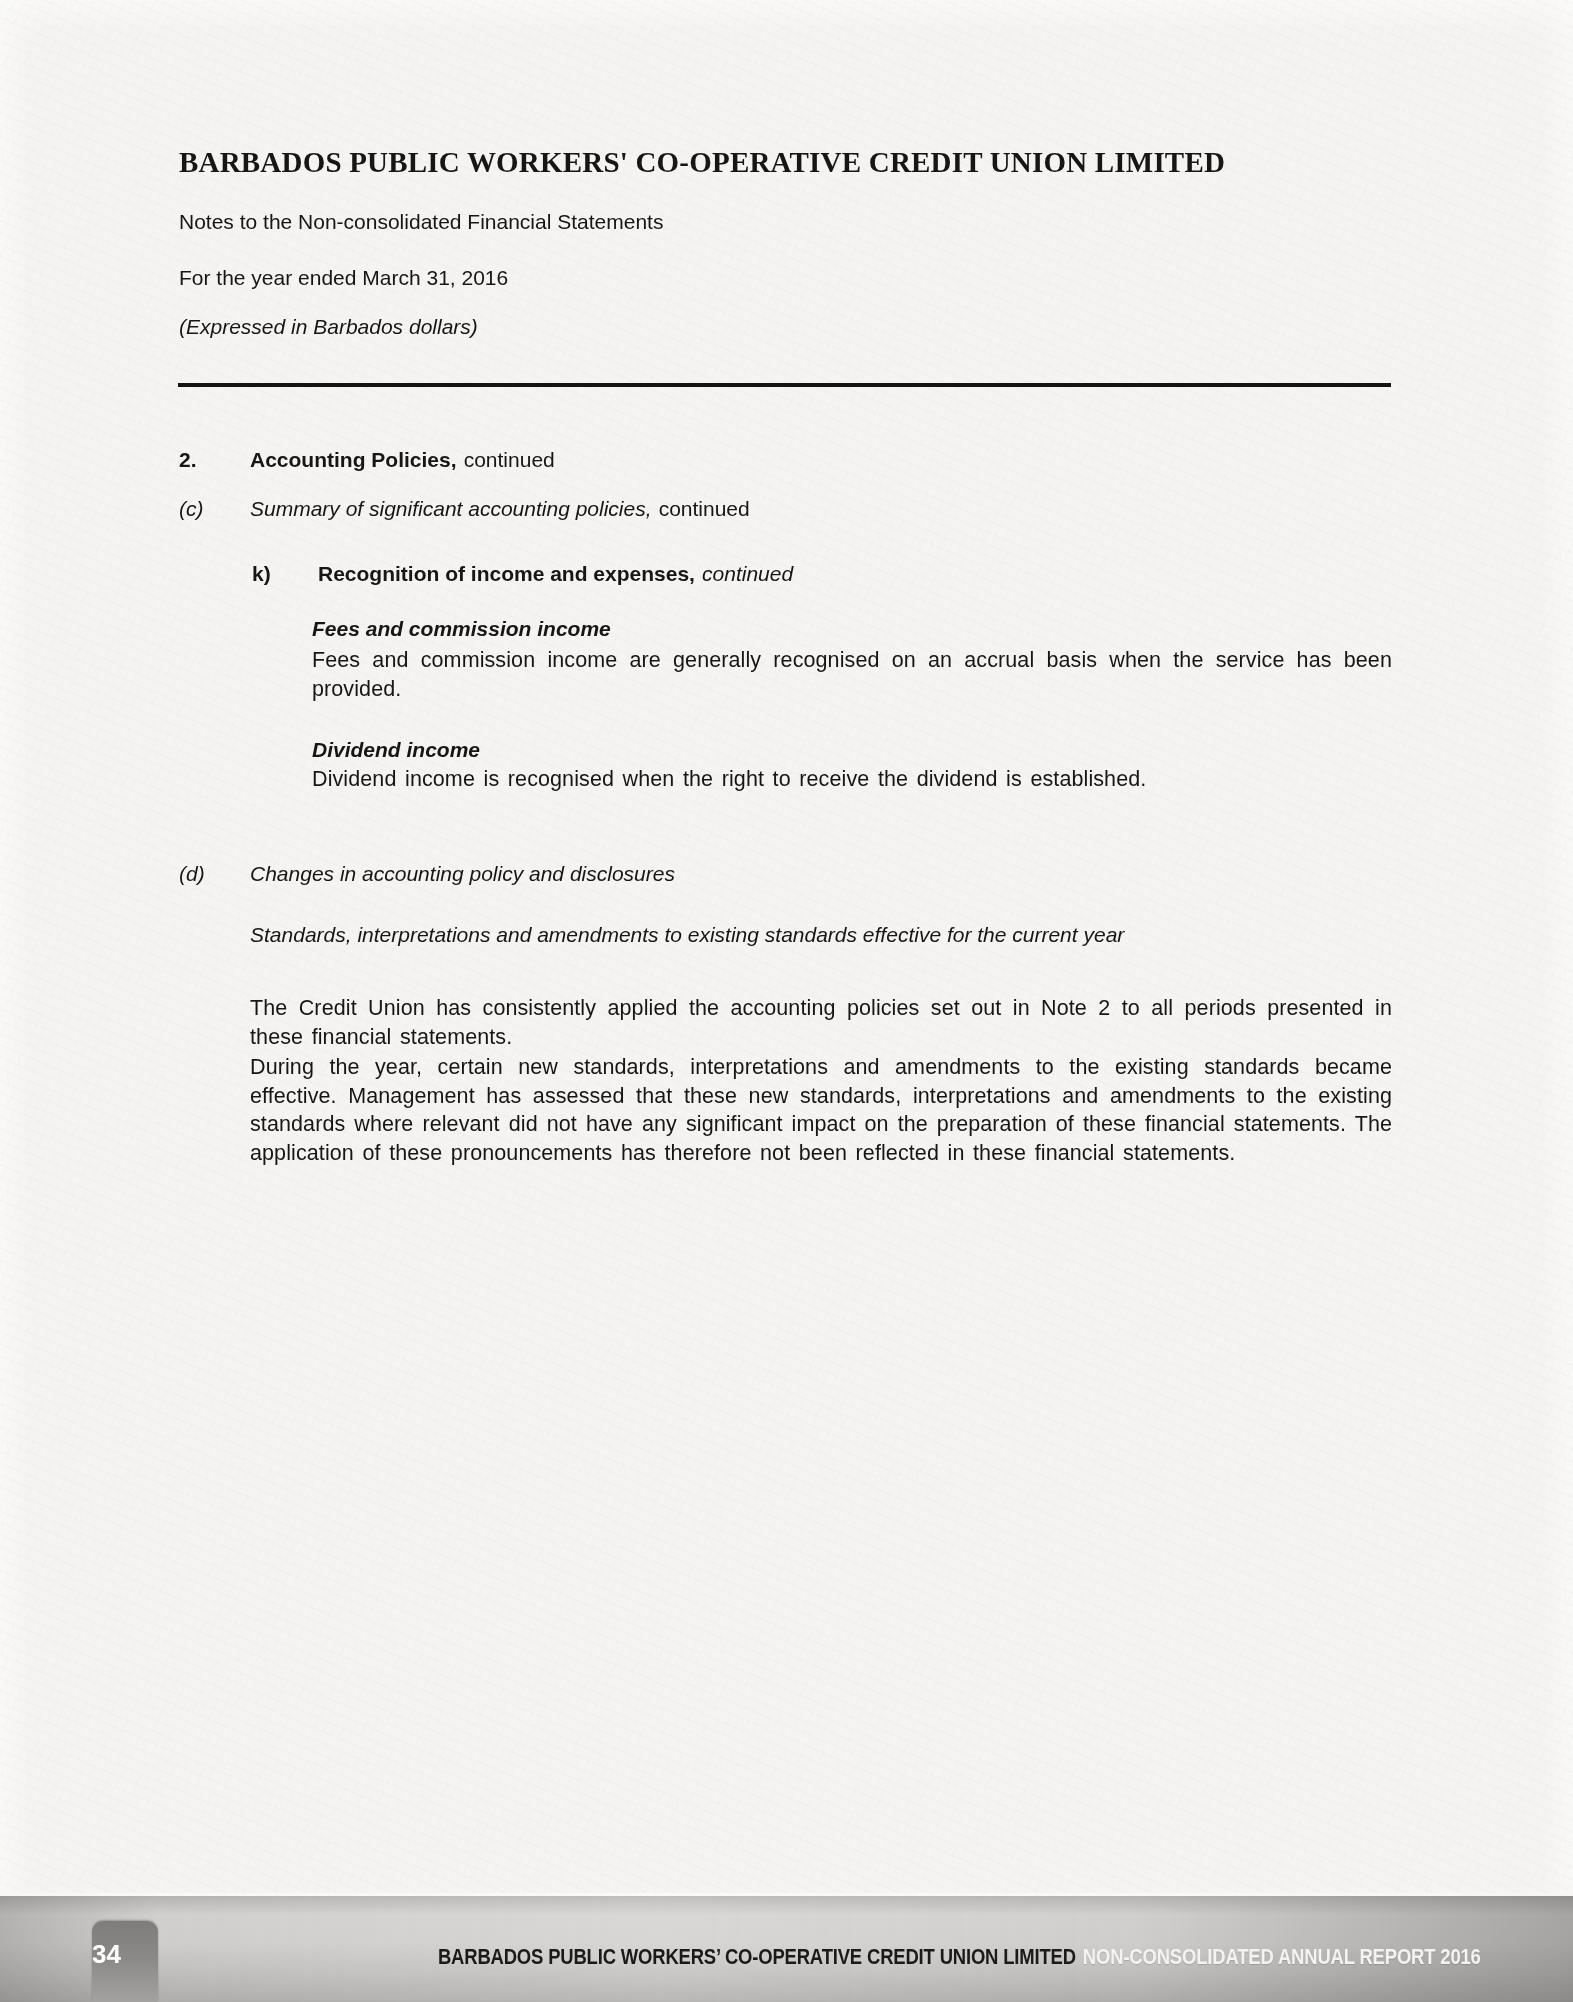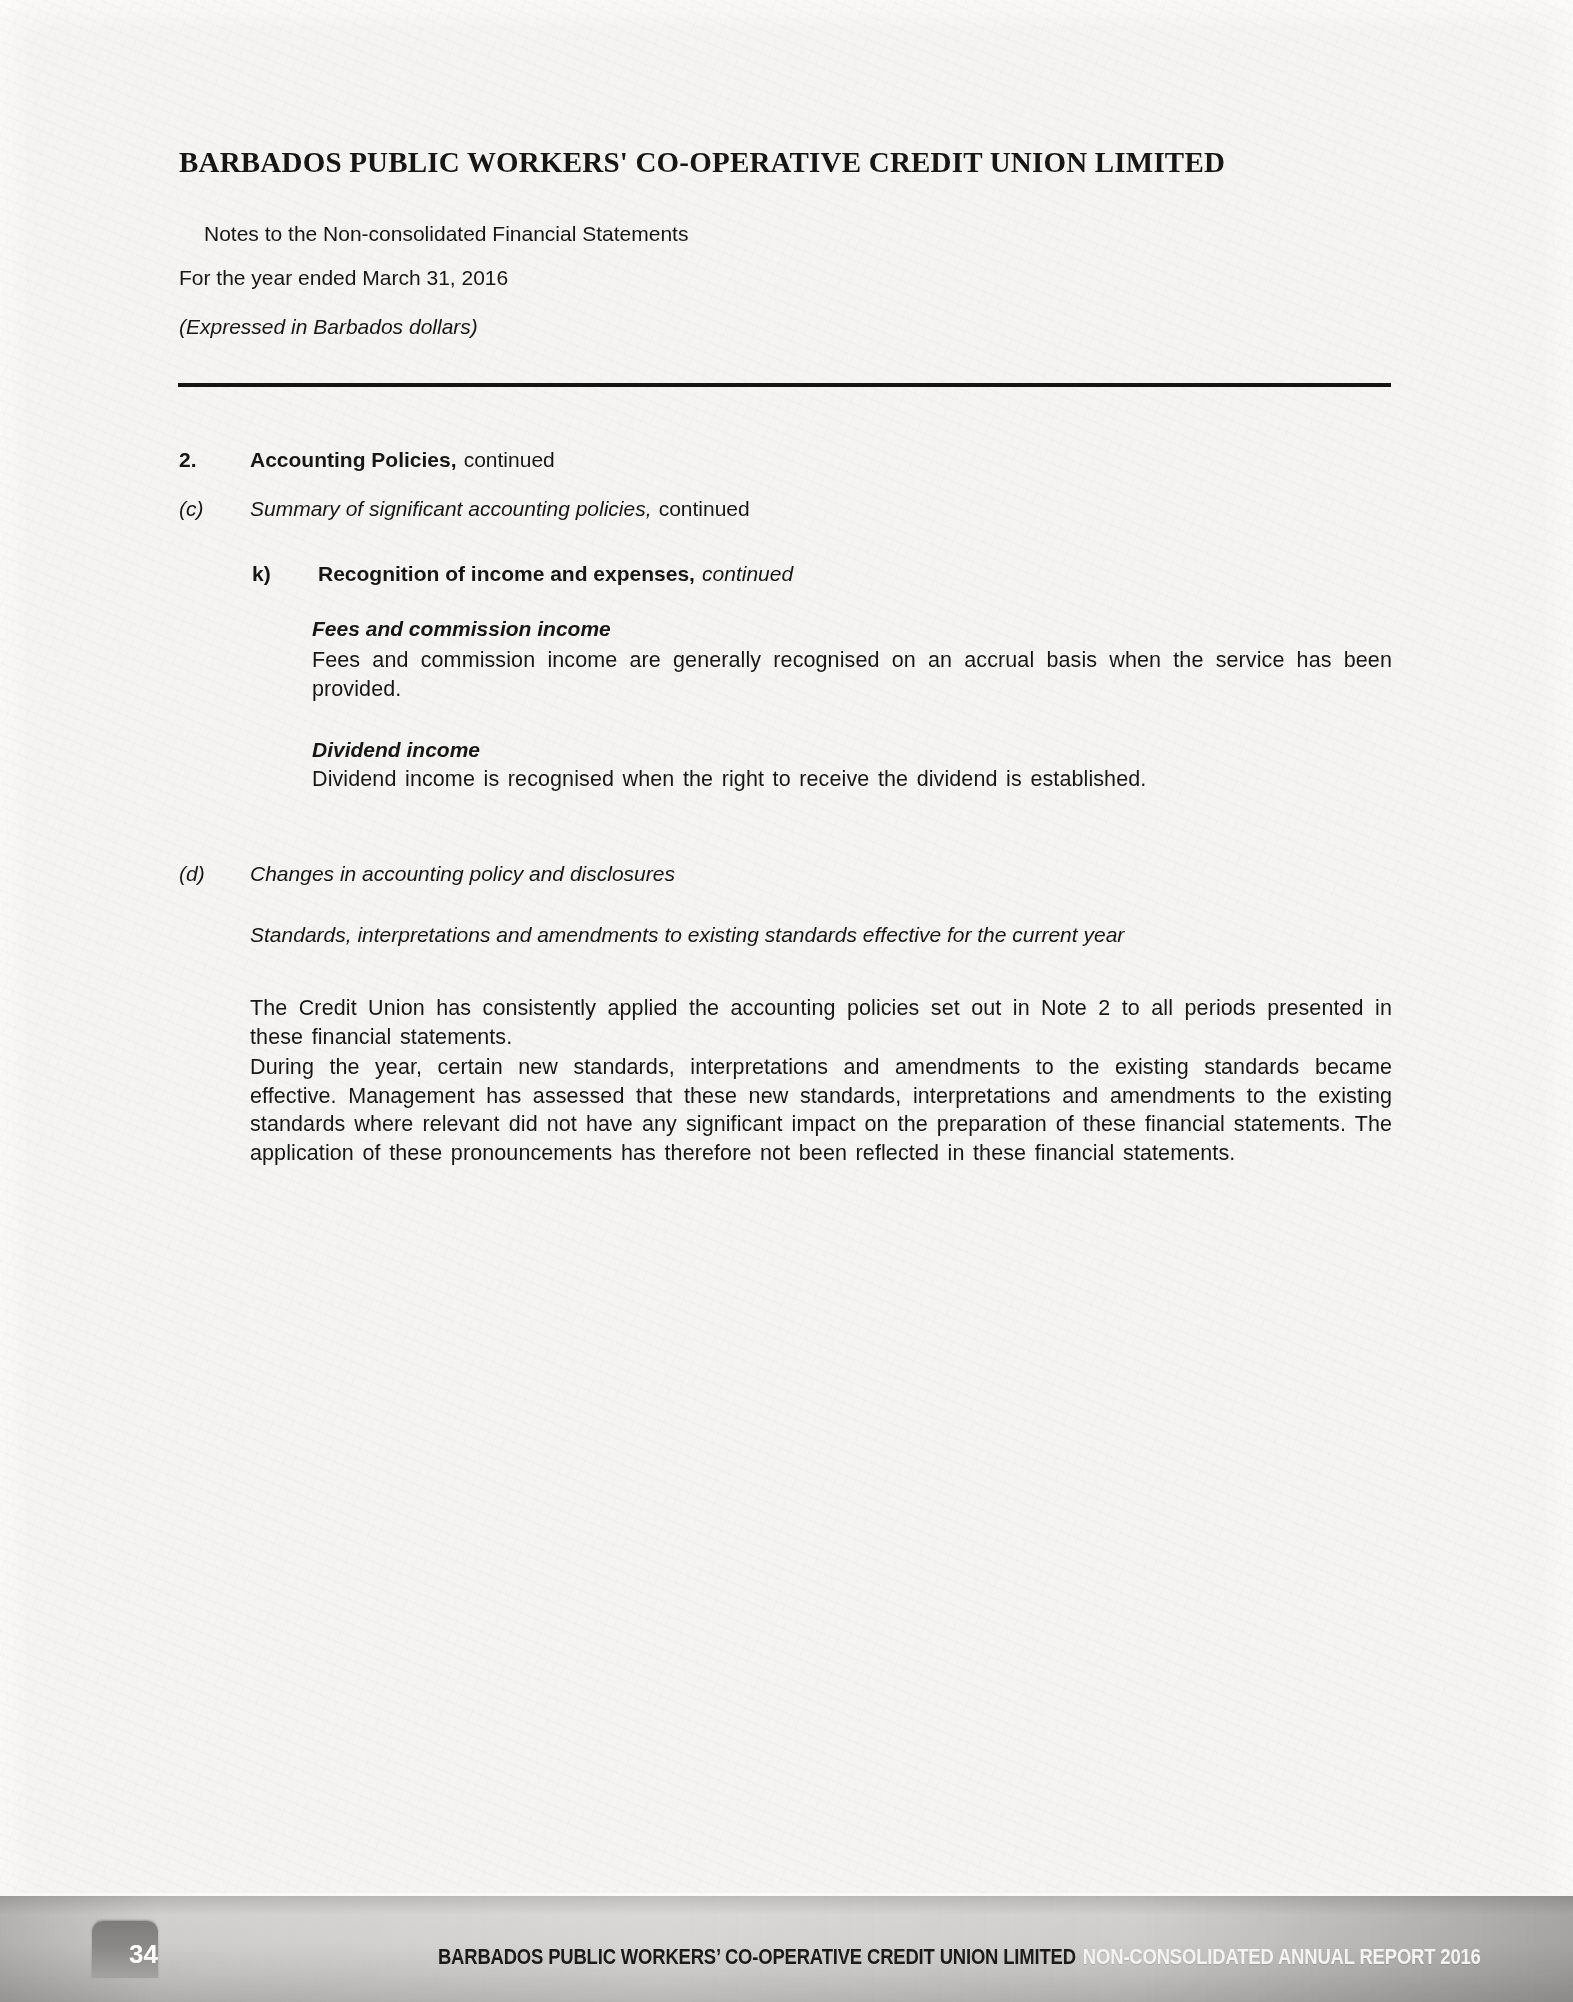--- a/index.html
+++ b/index.html
@@ -32,21 +32,21 @@
 
   .doc-title {
     left: 179px; top: 146px;
     font-size: 29px;
     font-weight: bold;
     letter-spacing: 0.2px;
     white-space: nowrap;
     font-family: Liberation Serif, serif;
   }
   .subline { left: 179px; font-size: 21px; white-space: nowrap; }
-  .sub1 { top: 222px; margin-left: 25px; }
+  .sub1 { top: 210px; }
   .sub2 { top: 266px; }
   .sub3 { top: 315px; font-style: italic; }
 
   .rule {
     left: 178px; top: 383px;
     width: 1213px; height: 4px;
     background: #141414;
   }
 
   .row { white-space: nowrap; font-size: 21px; }
@@ -97,25 +97,25 @@
       linear-gradient(90deg, rgba(0,0,0,0.16) 0%, rgba(0,0,0,0.02) 10%,
                       rgba(255,255,255,0.10) 42%, rgba(0,0,0,0.02) 72%,
                       rgba(0,0,0,0.22) 100%),
       linear-gradient(180deg, #b9b7b5 0%, #d6d4d2 18%, #d3d1cf 45%,
                       #c6c4c2 70%, #b2b0ae 100%);
     border-top: 3px solid rgba(252,252,251,0.95);
   }
 
   .page-tab {
     left: 92px; top: 1921px;
-    width: 66px; height: 57px;
+    width: 66px; height: 81px;
     border-radius: 11px 11px 0 0;
     background: linear-gradient(180deg, #7f7d7b 0%, #8b8987 45%, #a4a2a0 100%);
     box-shadow: 0 -1px 2px rgba(0,0,0,0.25);
-    text-align: right;
+    text-align: left;
   }
   .page-tab .num {
     display: inline-block;
     margin-top: 18px;
     color: #ffffff;
     font-size: 26px;
     font-weight: bold;
   }
 
   .footer-line {

